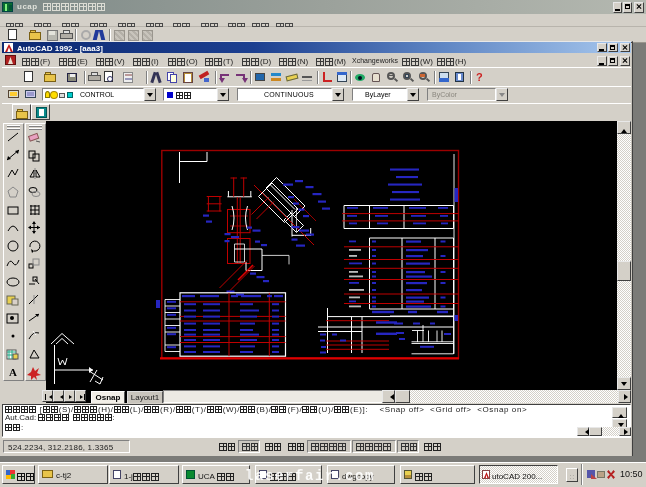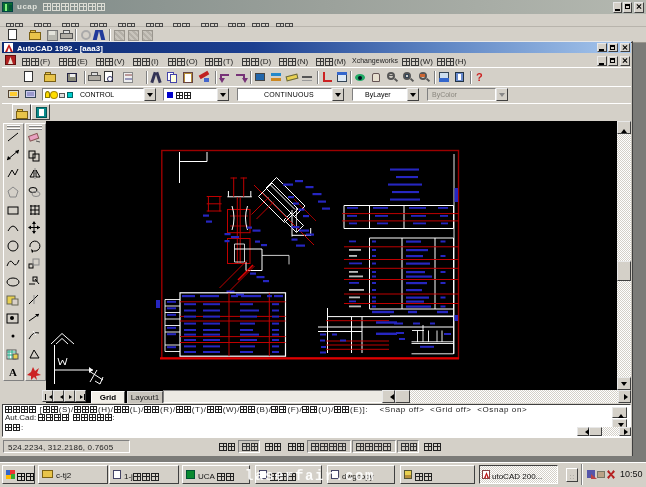--- a/index.html
+++ b/index.html
@@ -578,21 +578,21 @@
     <i class="ab" style="left:4px;top:4px;width:0;height:0;border:2px solid transparent;border-right:3px solid #000"></i>
   </div>
 <div class="btn" style="left:64px;top:390px;width:11px;height:12px;">
     <i class="ab" style="left:4px;top:4px;width:0;height:0;border:2px solid transparent;border-left:3px solid #000"></i>
   </div>
 <div class="btn" style="left:75px;top:390px;width:11px;height:12px;">
     <i class="ab" style="left:4px;top:4px;width:0;height:0;border:2px solid transparent;border-left:3px solid #000"></i>
     <i class="ab" style="left:8px;top:3px;width:1px;height:6px;background:#000"></i>
   </div>
 <div class="ab" style="left:91px;top:391px;width:34px;height:12px;background:#f2efe8;border:1px solid #fff;border-right-color:#555;border-bottom:none">
-    <div style="font-size:8px;font-weight:bold;text-align:center;line-height:11px;color:#000">Grid</div>
+    <div style="font-size:8px;font-weight:bold;text-align:center;line-height:11px;color:#000">Osnap</div>
   </div>
 <div class="ab" style="left:127px;top:391px;width:36px;height:12px;background:#c8c4bc;border:1px solid #ddd;border-right-color:#555;border-bottom:none">
     <div style="font-size:8px;text-align:center;line-height:11px;color:#222">Layout1</div>
   </div>
 <div class="ab" style="left:163px;top:390px;width:219px;height:13px;background:#eceae4;border:1px solid #808080;border-bottom-color:#fff;border-right:none"></div>
 <div class="ab dith" style="left:382px;top:390px;width:249px;height:13px;"></div>
 <div class="btn" style="left:382px;top:390px;width:13px;height:13px;">
     <div class="ab" style="left:4px;top:3px;width:0;height:0;border:3px solid transparent;border-right:4px solid #000"></div>
   </div>
 <div class="btn" style="left:395px;top:390px;width:15px;height:13px;"></div>
@@ -613,21 +613,21 @@
 <div class="ab dith" style="left:577px;top:427px;width:54px;height:9px;"></div>
 <div class="btn" style="left:577px;top:427px;width:12px;height:9px;">
     <div class="ab" style="left:4px;top:1px;width:0;height:0;border:3px solid transparent;border-right:4px solid #000"></div>
   </div>
 <div class="btn" style="left:589px;top:427px;width:13px;height:9px;"></div>
 <div class="btn" style="left:619px;top:427px;width:12px;height:9px;">
     <div class="ab" style="left:4px;top:1px;width:0;height:0;border:3px solid transparent;border-left:4px solid #000"></div>
   </div>
 <div class="ab" style="left:2px;top:437px;width:629px;height:19px;background:#d4d0c8;border-top:1px solid #fff"></div>
 <div class="ab sunk" style="left:3px;top:440px;width:127px;height:13px;">
-    <div style="font-size:8px;color:#222;padding:2px 0 0 4px;letter-spacing:.2px">524.2234, 312.2186, 0.7605</div>
+    <div style="font-size:8px;color:#222;padding:2px 0 0 4px;letter-spacing:.2px">524.2234, 312.2186, 1.3365</div>
   </div>
 <div class="ab" style="left:215px;top:440px;width:22px;height:13px;border:1px solid transparent;display:flex;align-items:center;padding-left:3px">
     <i class="z z8" style="color:#222;"></i>
     <i class="z z8" style="color:#222;"></i>
   </div>
 <div class="ab sunk" style="left:238px;top:440px;width:22px;height:13px;background:#cbc7bf;display:flex;align-items:center;padding-left:3px">
     <i class="z z8" style="color:#333;"></i>
     <i class="z z8" style="color:#333;"></i>
   </div>
 <div class="ab" style="left:261px;top:440px;width:22px;height:13px;border:1px solid transparent;display:flex;align-items:center;padding-left:3px">

